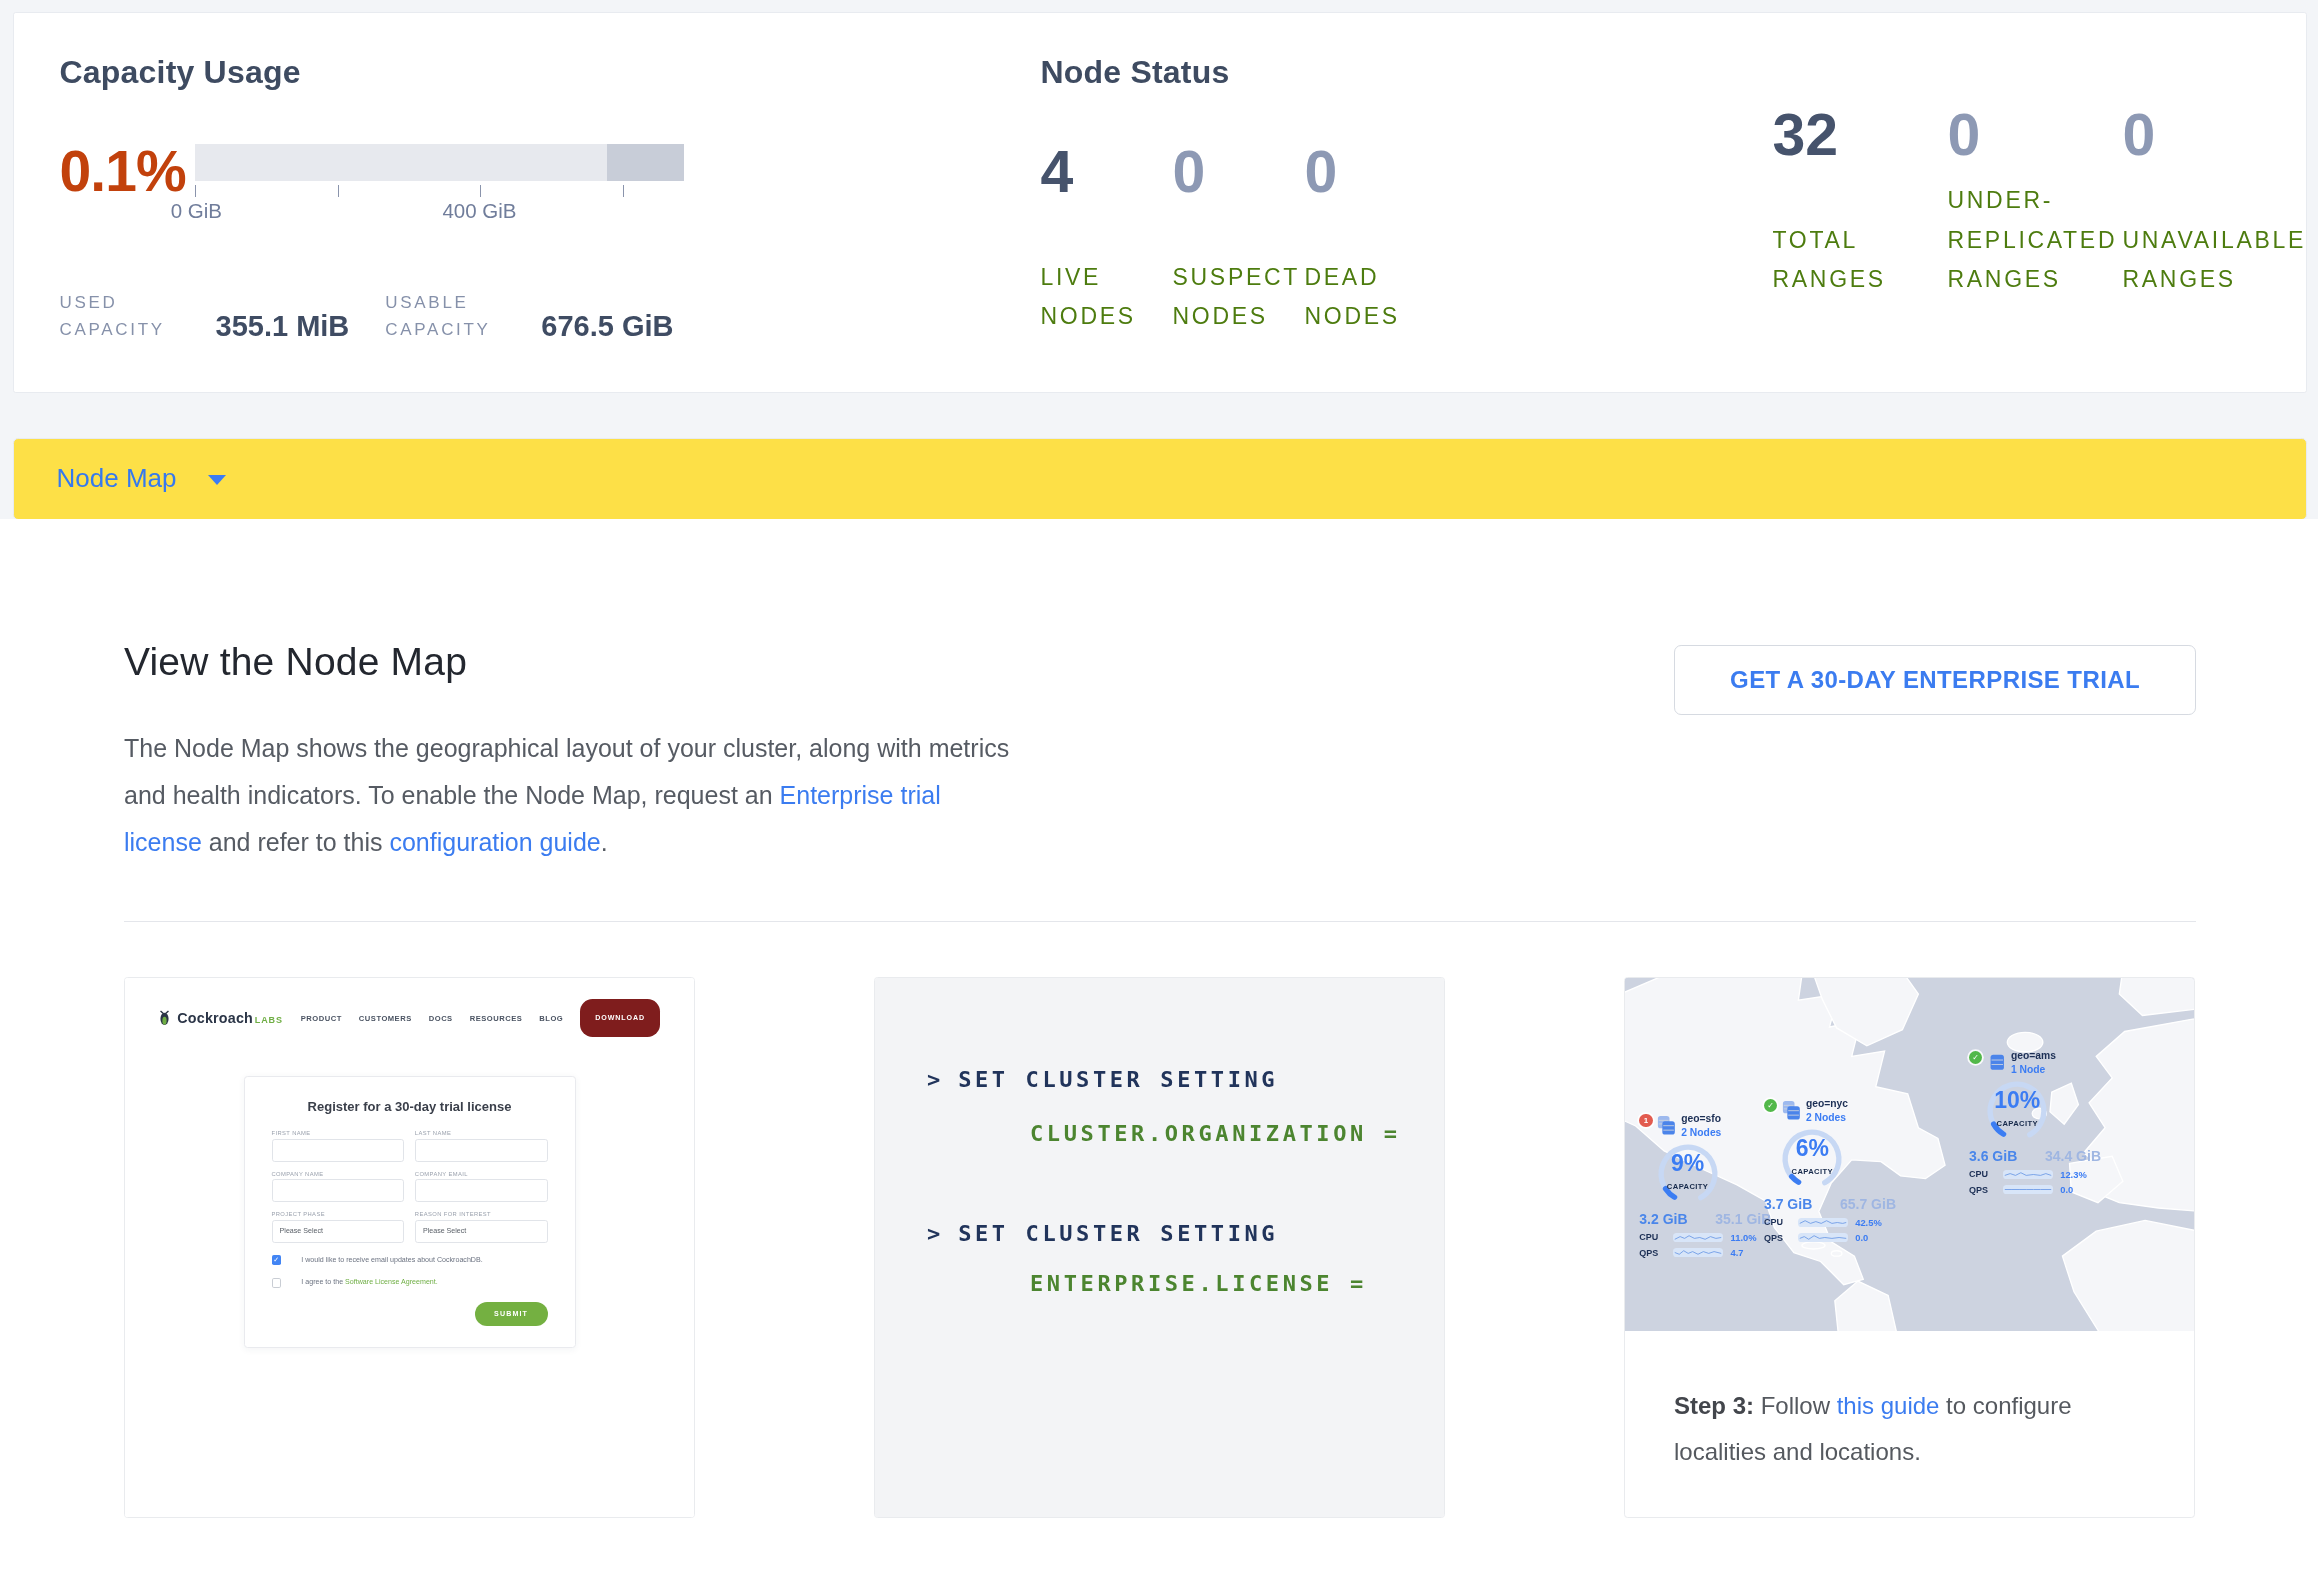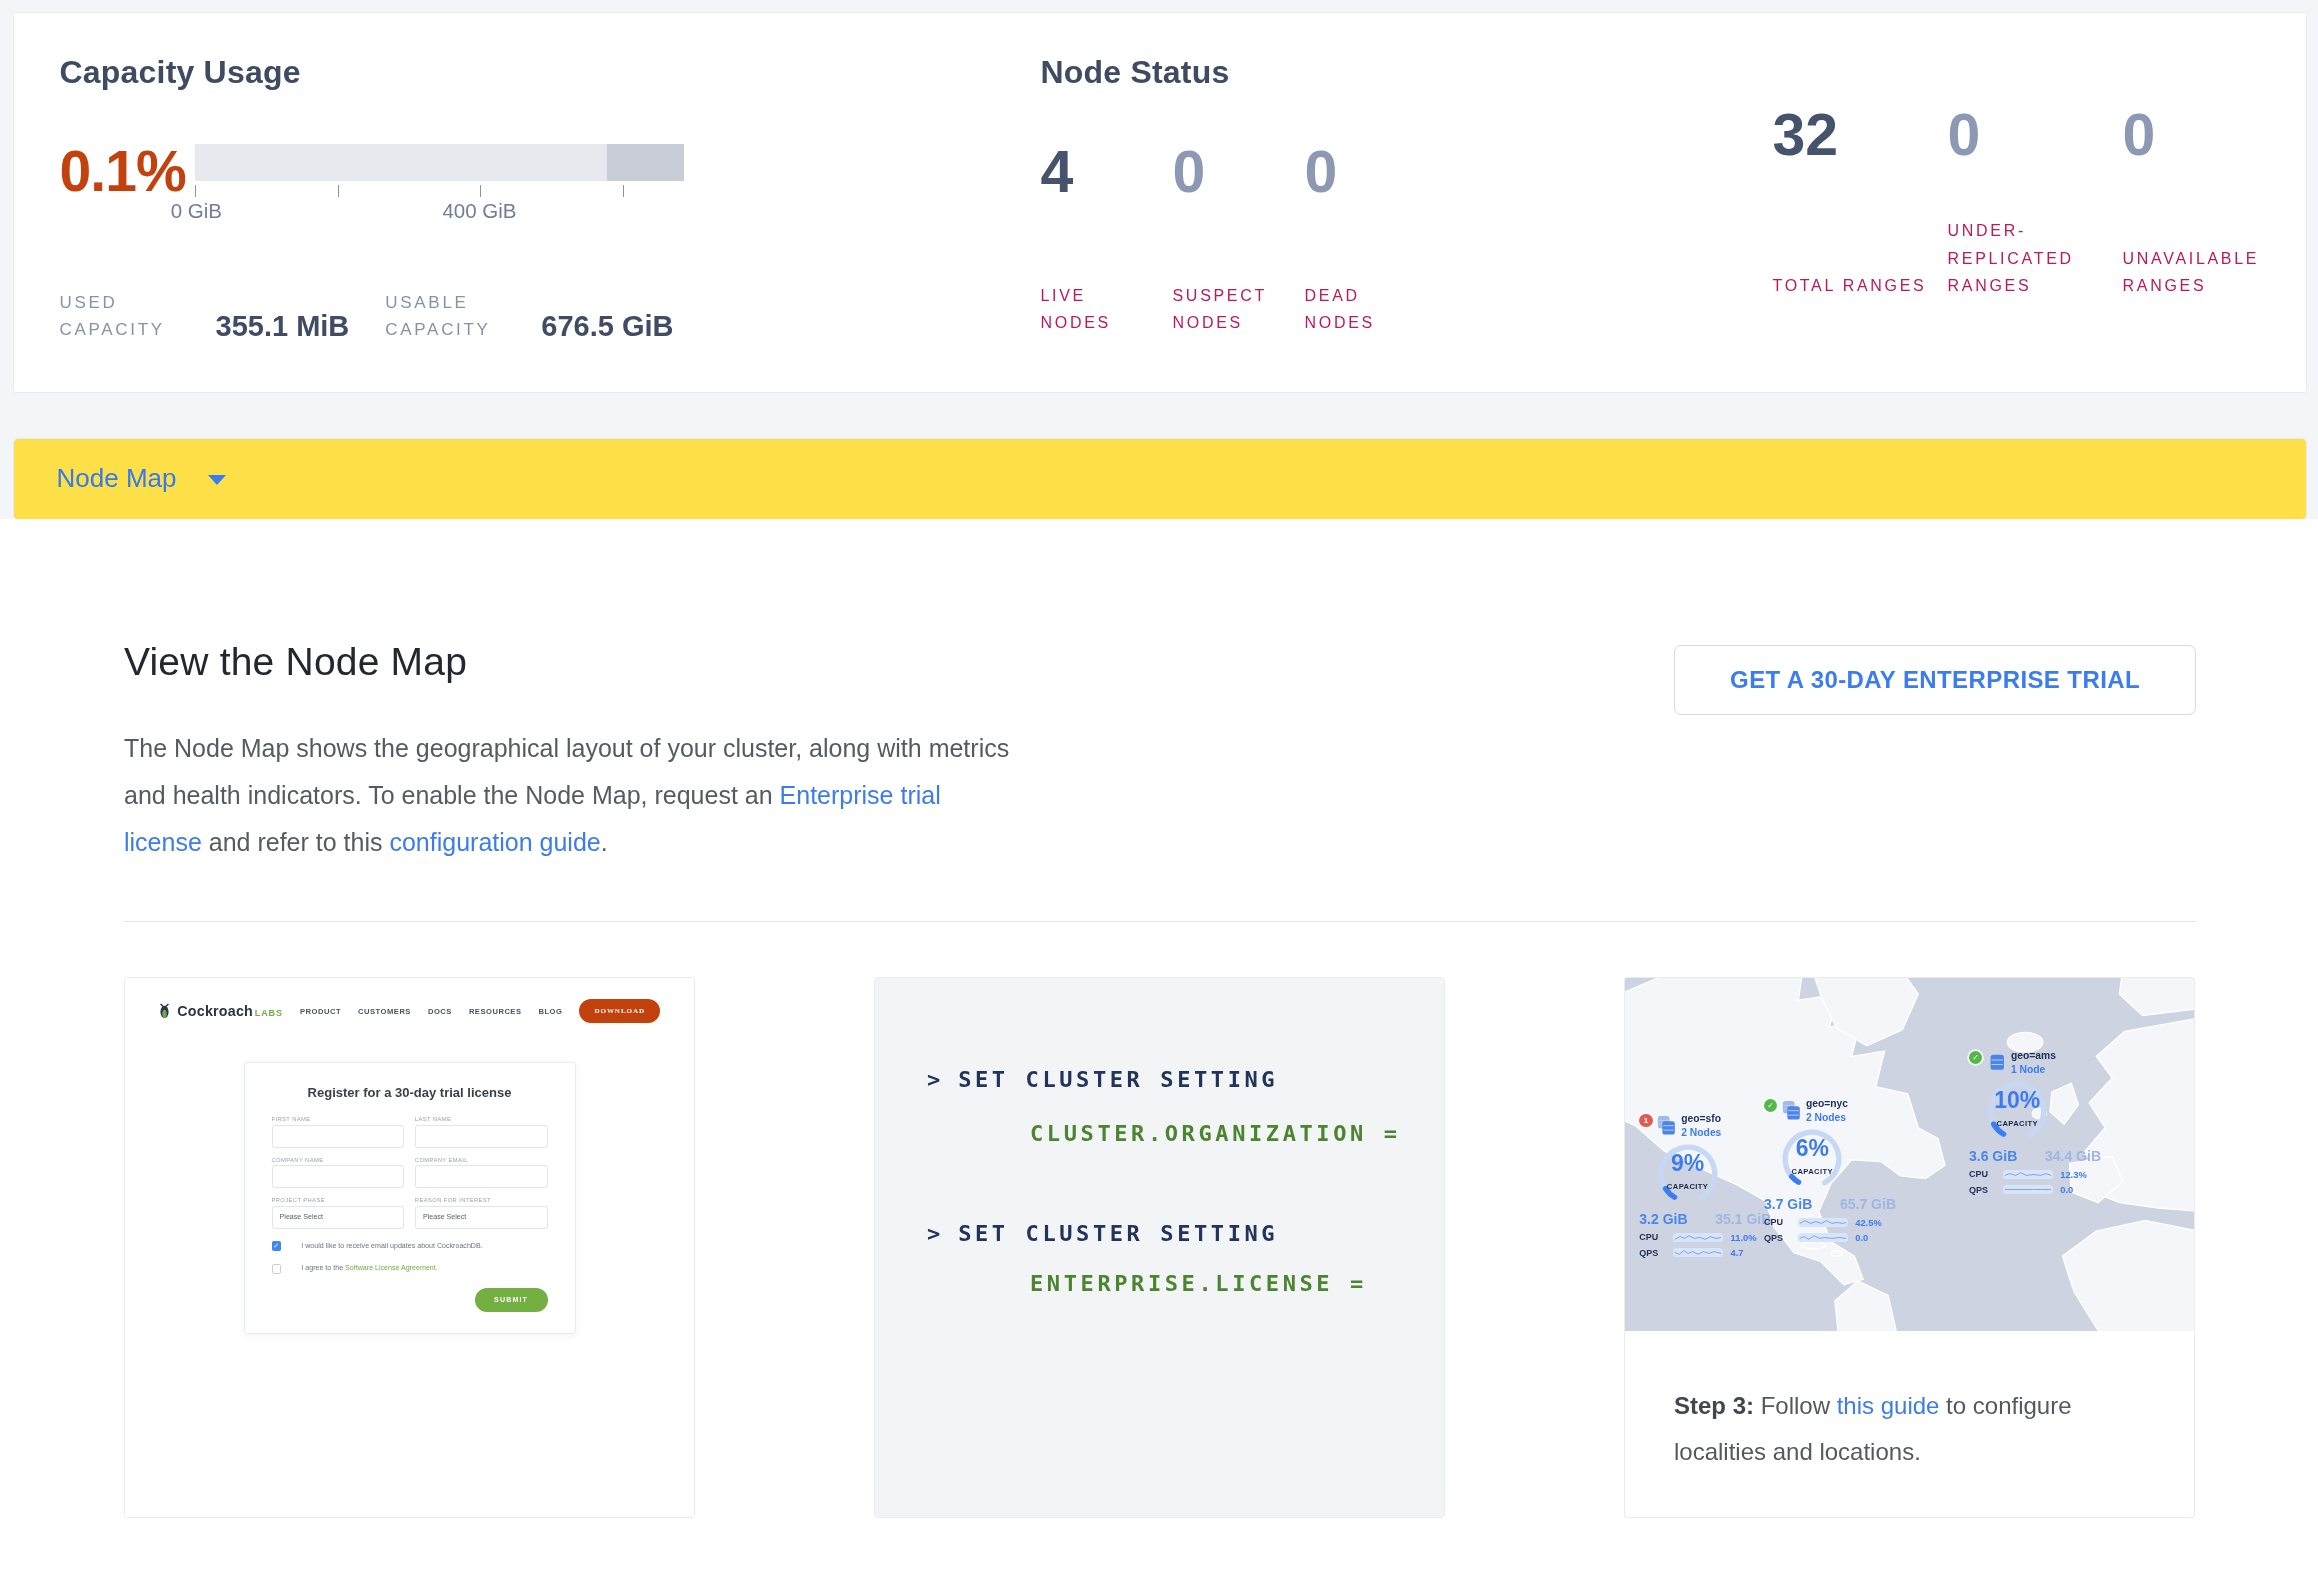--- a/index.html
+++ b/index.html
@@ -30,21 +30,21 @@
   .cap-val { font-size:29px; font-weight:700; color:#3f4c63; line-height:1.1; white-space:nowrap; }
   .cap-lbl.second { margin-left:36px; width:120px; }
   .cap-val { margin-left:36px; }
 
   .stat-row { display:flex; margin-top:52px; }
   .stat { height:194px; display:flex; flex-direction:column; justify-content:space-between; }
   .col-nodes .stat { width:132px; }
   .col-repl  .stat { width:175px; }
   .stat-num { font-size:59px; font-weight:700; line-height:1; color:#46536c; }
   .stat-num.dim { color:#8d99b4; }
-  .stat-lbl { font-size:16px; line-height:1.72; letter-spacing:2.7px; color:#be185d; width:120px; }
+  .stat-lbl { font-size:23px; line-height:1.72; letter-spacing:2.7px; color:#4d7c0f; width:120px; }
   .col-repl .stat-lbl { width:171px; }
 
   .nodemap-bar { margin-top:45px; height:82px; background:#fde047; border:0.9px solid #e8ebf0; border-radius:5.3px;
                  display:flex; align-items:center; padding-left:43px; cursor:pointer; }
   .nodemap-bar .nm-label { font-size:26px; color:#3579ef; }
   .caret-down { width:0; height:0; border-left:9px solid transparent; border-right:9px solid transparent;
                 border-top:10.7px solid #3b7cf3; margin-left:32px; margin-top:3.6px; }
 
   
   .main { padding:121px 123px 0 124px; background:#ffffff; }
@@ -64,22 +64,22 @@
   .card-caption b { color:#43464c; font-weight:700; }
 
   
   .mini-site { background:#ffffff; height:100%; }
   .mini-header { display:flex; justify-content:space-between; align-items:center; padding:21.4px 34px 0 32px; }
   .mini-logo { display:flex; align-items:center; gap:5.3px; }
   .mini-brand { font-size:14.3px; font-weight:700; color:#2b3547; letter-spacing:0.2px; }
   .mini-brand-suffix { font-size:9px; font-weight:700; color:#6fae44; letter-spacing:0.9px; margin-left:1.8px; }
   .mini-nav { display:flex; align-items:center; gap:17px; }
   .mini-nav-item { font-size:7.6px; font-weight:700; color:#4a5362; letter-spacing:0.5px; }
-  .mini-download { background:#c2410c; color:#ffffff; font-size:7.1px; font-weight:700; letter-spacing:0.9px;
-                   padding:8px 15px; border-radius:12.5px;font-family:Liberation Serif, serif; }
+  .mini-download { background:#7f1d1d; color:#ffffff; font-size:7.1px; font-weight:700; letter-spacing:0.9px;
+                   padding:15px 15px; border-radius:12.5px; }
   .mini-form { width:332px; margin:39px auto 0 auto; background:#ffffff; border:0.9px solid #e9eaee; border-radius:3.6px;
                box-shadow:0 1.8px 7.1px rgba(40,50,70,.05); padding:21.4px 27px 21.4px 27px; }
   .mini-form-title { text-align:center; font-size:13px; font-weight:600; color:#3a3f4a; }
   .mini-grid { display:grid; grid-template-columns:1fr 1fr; column-gap:10.7px; margin-top:7.1px; }
   .mini-field { margin-top:9px; }
   .mini-field-label { font-size:5.8px; letter-spacing:0.4px; color:#9aa1ad; }
   .mini-input { height:23px; border:0.9px solid #e1e4e9; border-radius:2.7px; margin-top:2.7px; background:#ffffff; }
   .mini-select { height:23px; border:0.9px solid #e1e4e9; border-radius:2.7px; margin-top:2.7px; background:#ffffff;
                  font-size:7.1px; color:#5a6068; display:flex; align-items:center; padding-left:7.1px; }
   .mini-check-row { display:flex; align-items:center; gap:20px; margin-top:12.5px; }

